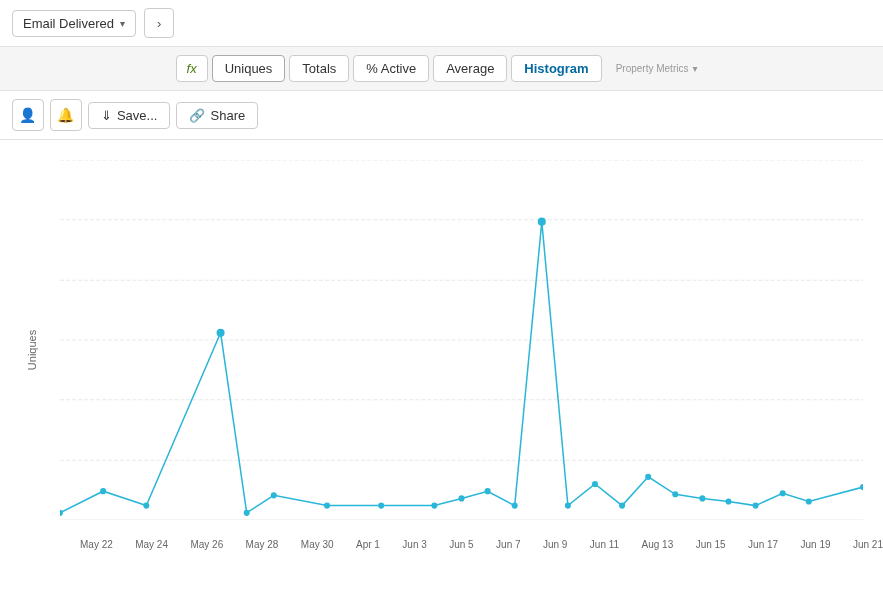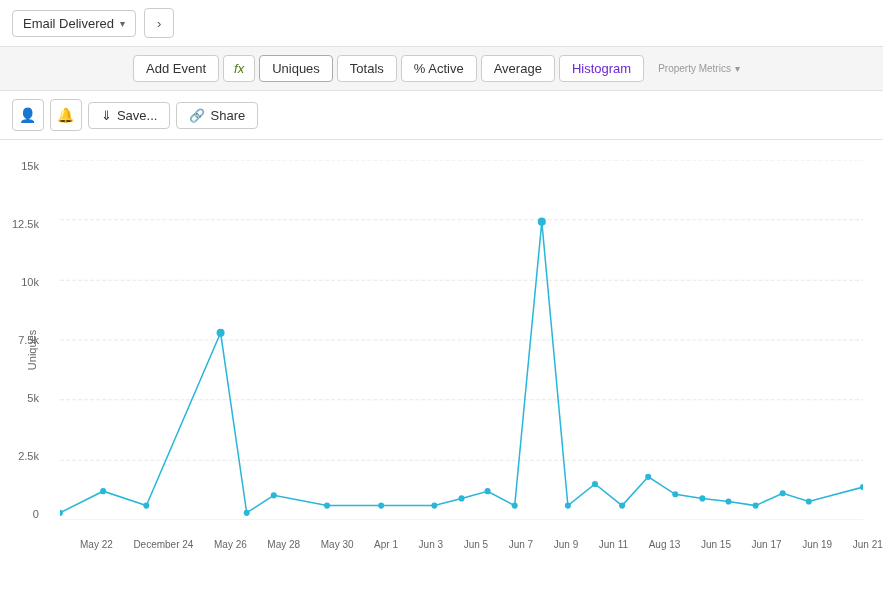--- a/index.html
+++ b/index.html
@@ -61,21 +61,22 @@
       cursor: pointer;
       font-size: 13px;
       color: #333;
     }
     .toolbar-btn.active {
       background: #fff;
       border-color: #aaa;
       font-weight: 500;
     }
     .toolbar-btn.active-tab {
-      color: #6d28d9;
+      color: #0369a1;
+      font-weight: bold;
     }
     .fx-btn {
       padding: 5px 10px;
       border: 1px solid #ccc;
       border-radius: 4px;
       background: #fff;
       cursor: pointer;
       font-size: 13px;
       color: #4d7c0f;
       font-style: italic;
@@ -190,21 +191,20 @@
   <button class="dropdown-btn">
     <span>Email Delivered</span>
     <span class="arrow">▾</span>
   </button>
   <button class="nav-btn">
     <span>›</span>
   </button>
 </div>
 
 <div class="toolbar">
-  <button class="toolbar-btn">Add Event</button>
   <button class="fx-btn">fx</button>
   <button class="toolbar-btn active">Uniques</button>
   <button class="toolbar-btn">Totals</button>
   <button class="toolbar-btn">
     <span>% Active</span>
   </button>
   <button class="toolbar-btn">Average</button>
   <button class="toolbar-btn active-tab">Histogram</button>
   <button class="property-metrics-btn">
     <span>Property Metrics</span>
@@ -227,29 +227,20 @@
   <button class="action-btn">
     <span>🔗</span>
     <span>Share</span>
   </button>
 </div>
 
 <div class="chart-container">
   <div class="y-axis-label">Uniques</div>
   <div class="chart-area">
     
-    <div class="y-labels">
-      <span class="y-label">15k</span>
-      <span class="y-label">12.5k</span>
-      <span class="y-label">10k</span>
-      <span class="y-label">7.5k</span>
-      <span class="y-label">5k</span>
-      <span class="y-label">2.5k</span>
-      <span class="y-label">0</span>
-    </div>
 
     
     <svg width="100%" height="100%" viewBox="0 0 800 350" preserveAspectRatio="none">
 
       <line x1="0" y1="0" x2="800" y2="0" stroke="#e8e8e8" stroke-width="1" stroke-dasharray="4,2"></line>
       <line x1="0" y1="58" x2="800" y2="58" stroke="#e8e8e8" stroke-width="1" stroke-dasharray="4,2"></line>
       <line x1="0" y1="117" x2="800" y2="117" stroke="#e8e8e8" stroke-width="1" stroke-dasharray="4,2"></line>
       <line x1="0" y1="175" x2="800" y2="175" stroke="#e8e8e8" stroke-width="1" stroke-dasharray="4,2"></line>
       <line x1="0" y1="233" x2="800" y2="233" stroke="#e8e8e8" stroke-width="1" stroke-dasharray="4,2"></line>
       <line x1="0" y1="292" x2="800" y2="292" stroke="#e8e8e8" stroke-width="1" stroke-dasharray="4,2"></line>
@@ -304,21 +295,21 @@
       <circle cx="666" cy="332" r="3" fill="#29b6d8"></circle>
       <circle cx="693" cy="336" r="3" fill="#29b6d8"></circle>
       <circle cx="720" cy="324" r="3" fill="#29b6d8"></circle>
       <circle cx="746" cy="332" r="3" fill="#29b6d8"></circle>
       <circle cx="800" cy="318" r="3" fill="#29b6d8"></circle>
     </svg>
 
     
     <div class="x-labels">
       <span class="x-label">May 22</span>
-      <span class="x-label">December 24</span>
+      <span class="x-label">May 24</span>
       <span class="x-label">May 26</span>
       <span class="x-label">May 28</span>
       <span class="x-label">May 30</span>
       <span class="x-label">Apr 1</span>
       <span class="x-label">Jun 3</span>
       <span class="x-label">Jun 5</span>
       <span class="x-label">Jun 7</span>
       <span class="x-label">Jun 9</span>
       <span class="x-label">Jun 11</span>
       <span class="x-label">Aug 13</span>

